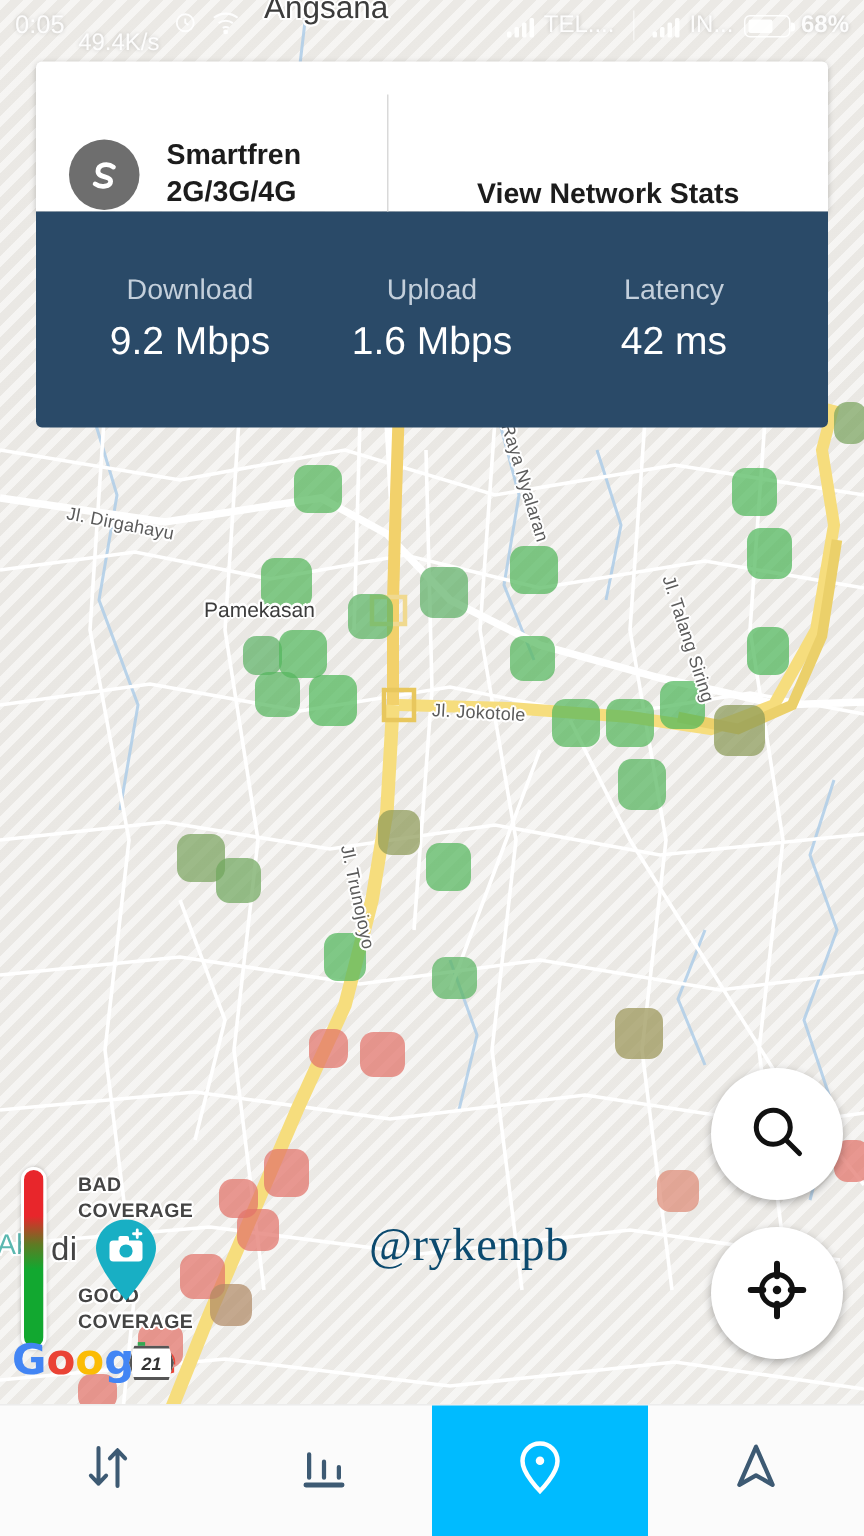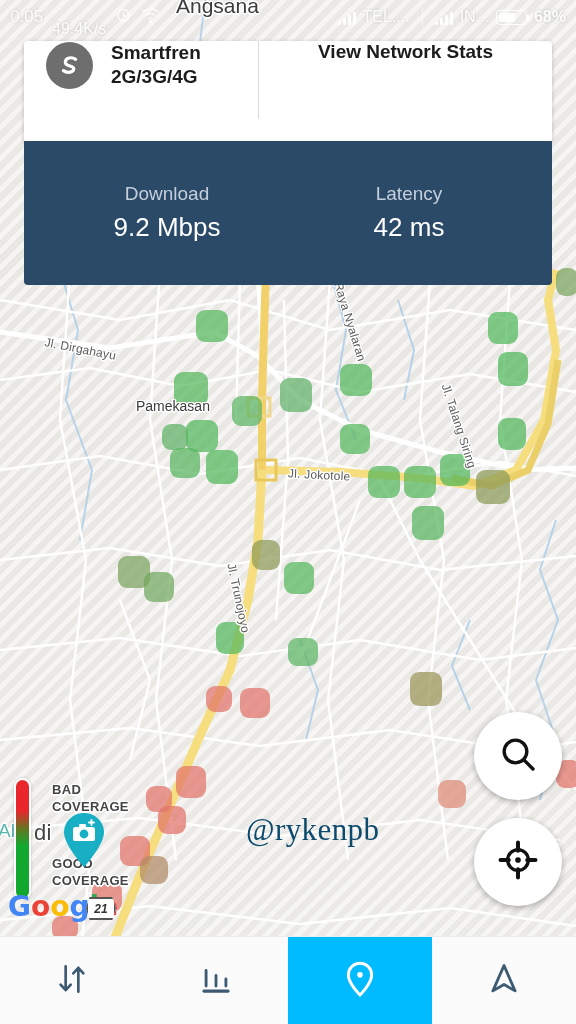--- a/index.html
+++ b/index.html
@@ -56,21 +56,21 @@
   .battery::after {
     content:""; position:absolute; right:-4px; top:4px; width:2.5px; height:6px;
     background: rgba(255,255,255,.92); border-radius: 0 2px 2px 0;
   }
   .battery span { display:block; height:100%; width:65%; background: rgba(255,255,255,.92); border-radius:1.5px; }
 
   
   .card-wrap { position: absolute; top: 41px; left: 24px; width: 528px; z-index: 25; }
   .card-top {
     background: #fff; border-radius: 4px 4px 0 0; height: 100px;
-    display: flex; align-items: flex-start; box-shadow: 0 1px 4px rgba(0,0,0,.22);
+    display: flex; align-items: flex-end; box-shadow: 0 1px 4px rgba(0,0,0,.22);
   }
   .carrier { display: flex; align-items: center; gap: 18px; padding-left: 22px; width: 234px; }
   .carrier-logo {
     width: 47px; height: 47px; border-radius: 50%; background: #6e6e6e;
     display: flex; align-items: center; justify-content: center; flex: 0 0 auto;
   }
   .carrier-name { font-size: 19px; font-weight: bold; color: #1c1c1c; line-height: 1.28; }
   .vdiv { width: 1px; height: 78px; background: #d9d9d9; }
   .stats-link {
     flex: 1; text-align: center; font-size: 19px; font-weight: bold; color: #1c1c1c;
@@ -306,20 +306,24 @@
       </div>
       <div class="vdiv"></div>
       <div class="stats-link">View Network Stats</div>
     </div>
     <div class="card-bottom">
       <div class="metric">
         <div class="lbl">Download</div>
         <div class="val">9.2 Mbps</div>
       </div>
       <div class="metric">
+        <div class="lbl">Upload</div>
+        <div class="val">1.6 Mbps</div>
+      </div>
+      <div class="metric">
         <div class="lbl">Latency</div>
         <div class="val">42 ms</div>
       </div>
     </div>
   </div>
 
   <div class="legend">
     <div class="legend-bar"></div>
     <div class="legend-txt legend-bad">
       <div>BAD</div>

